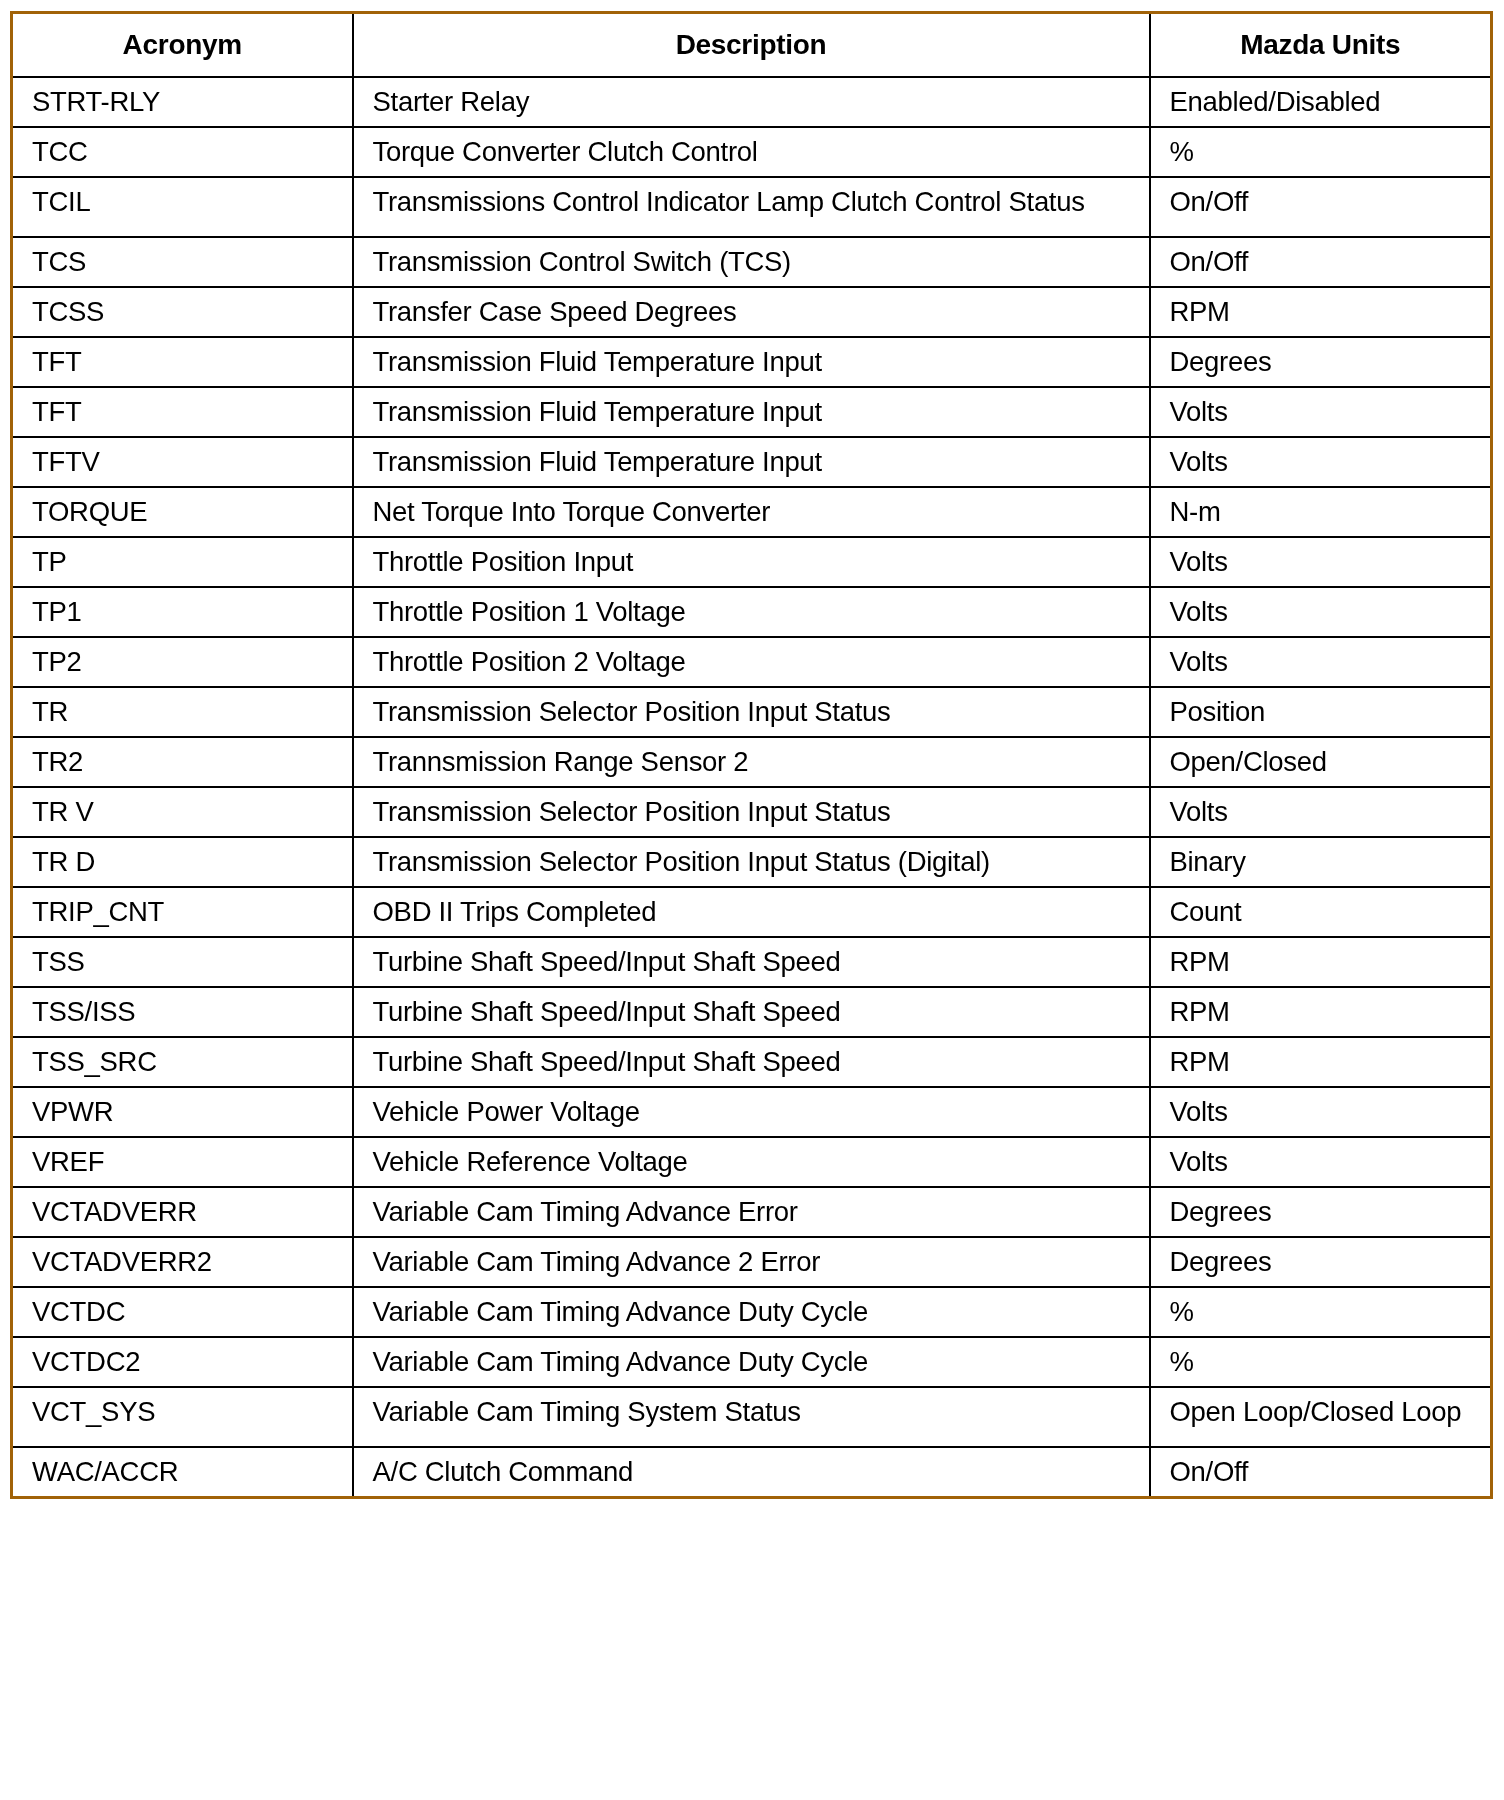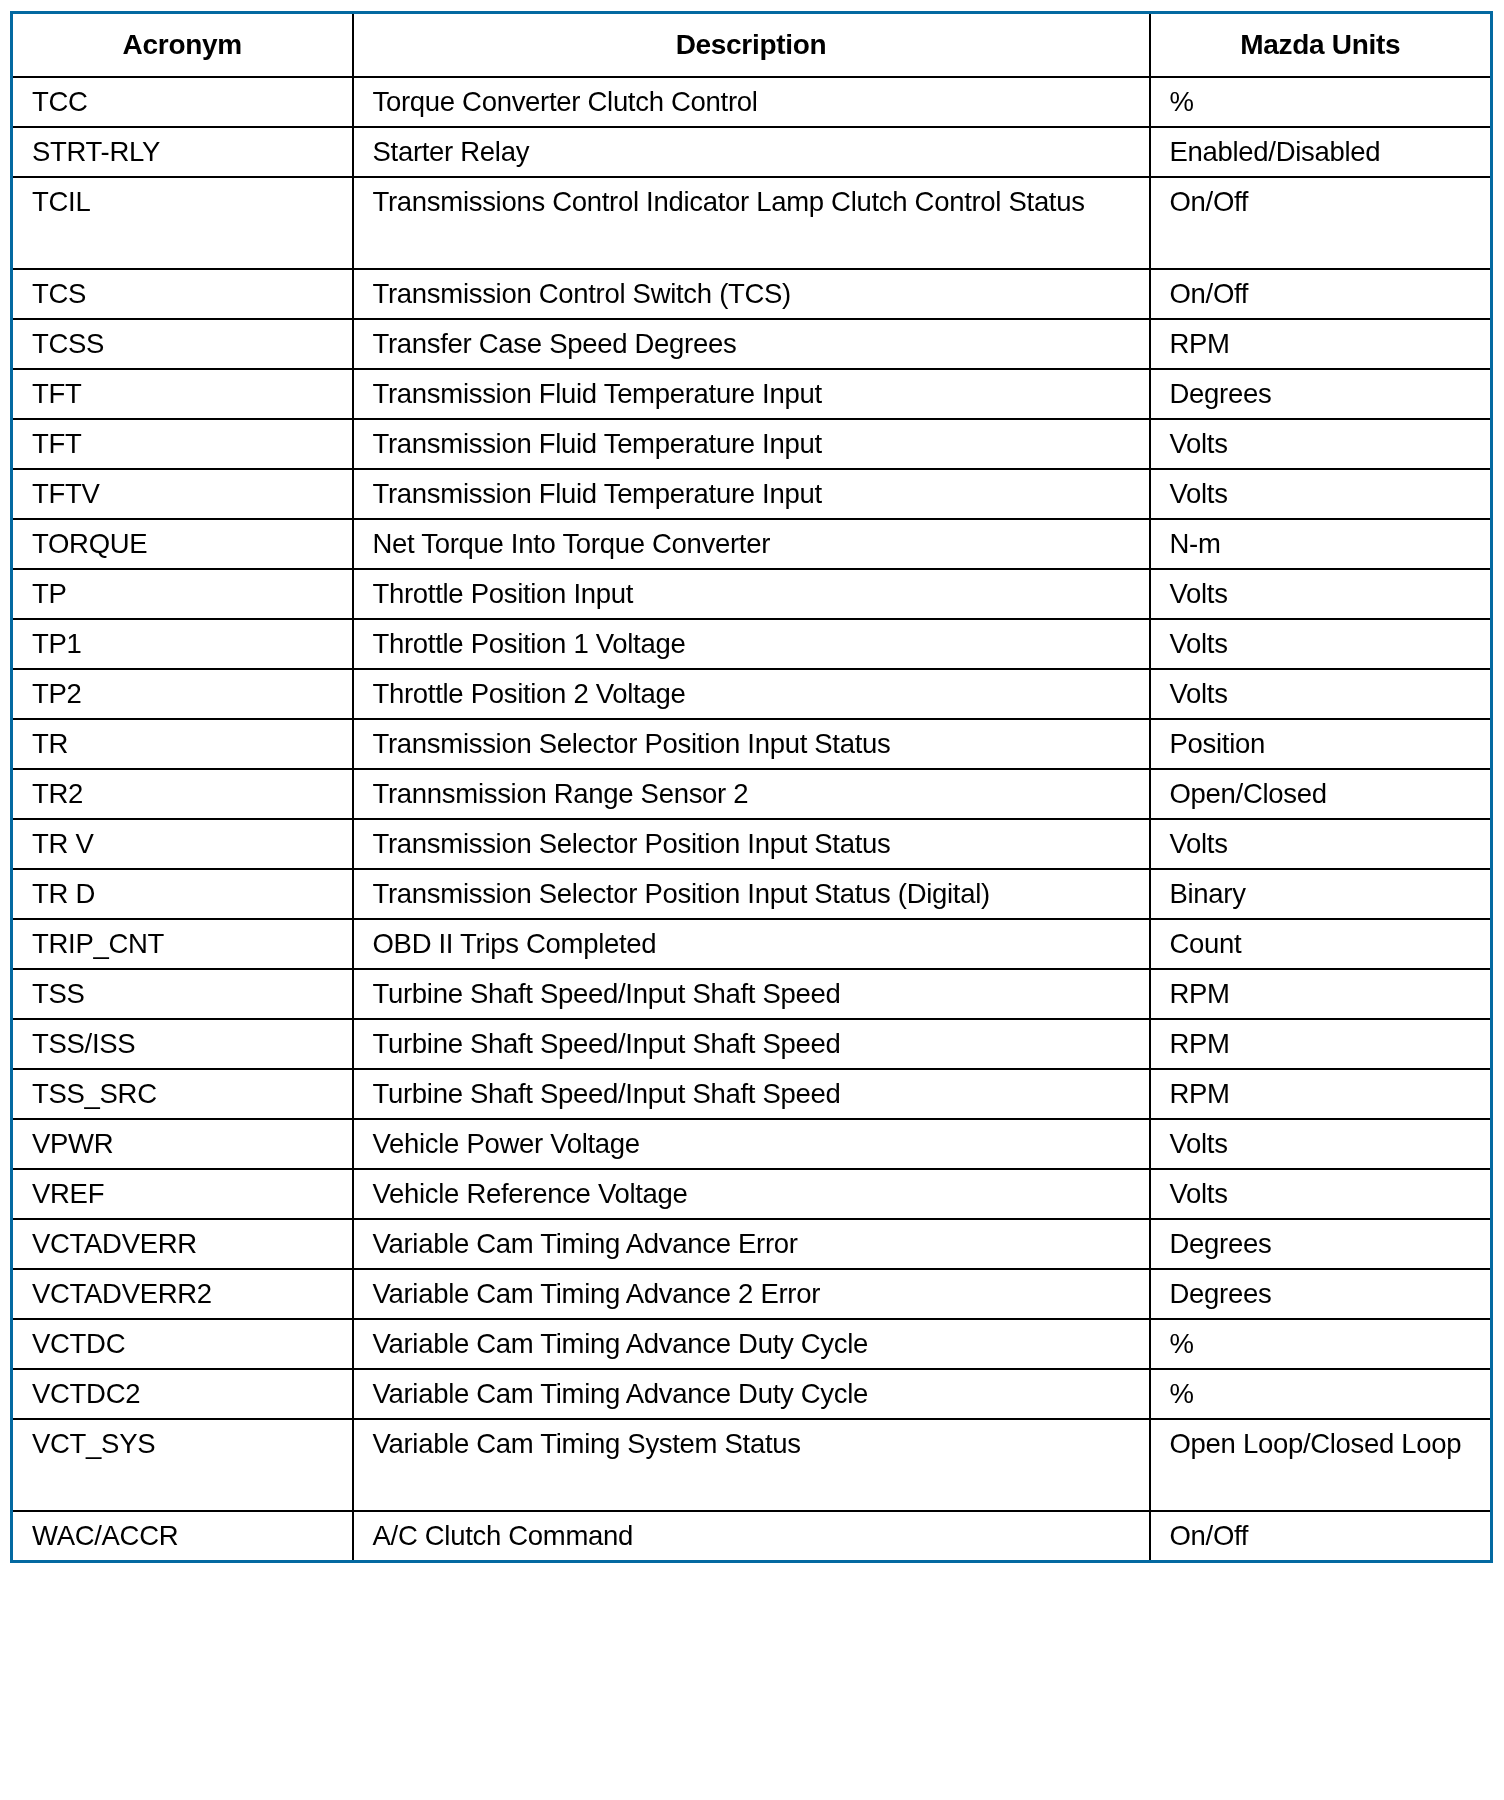--- a/index.html
+++ b/index.html
@@ -15,21 +15,21 @@
       font-family: "Liberation Sans", sans-serif;
       color: #000;
     }
     table.doc-table {
       position: absolute;
       left: 10px;
       top: 11px;
       width: 1480px;
       border-collapse: collapse;
       table-layout: fixed;
-      border: 3px solid #0369a1;
+      border: 3px solid #a16207;
     }
     col.c1 { width: 341px; }
     col.c2 { width: 797px; }
     col.c3 { width: 342px; }
     th, td {
       border: 2.5px solid #000;
       vertical-align: top;
       font-size: 27.5px;
       line-height: 38px;
       letter-spacing: -0.3px;
@@ -40,49 +40,49 @@
       text-align: center;
       vertical-align: middle;
       padding: 0 8px;
       font-size: 28px;
     }
     td {
       height: 48px;
       padding: 5px 10px 5px 19px;
       box-sizing: border-box;
     }
-    tr.tall td { height: 92px; }
+    tr.tall td { height: 60px; }
     td.units { padding-left: 19px; }
   </style>
 </head>
 <body>
 
 <table class="doc-table">
   <colgroup>
     <col class="c1">
       <col class="c2">
       <col class="c3">
   </colgroup>
   <thead>
     <tr>
       <th>Acronym</th>
       <th>Description</th>
       <th>Mazda Units</th>
     </tr>
   </thead>
   <tbody id="table-body">
       <tr>
+        <td>STRT-RLY</td>
+        <td>Starter Relay</td>
+        <td class="units">Enabled/Disabled</td>
+      </tr>
+      <tr>
         <td>TCC</td>
         <td>Torque Converter Clutch Control</td>
         <td class="units">%</td>
-      </tr>
-      <tr>
-        <td>STRT-RLY</td>
-        <td>Starter Relay</td>
-        <td class="units">Enabled/Disabled</td>
       </tr>
       <tr class="tall">
         <td>TCIL</td>
         <td>Transmissions Control Indicator Lamp Clutch Control Status</td>
         <td class="units">On/Off</td>
       </tr>
       <tr>
         <td>TCS</td>
         <td>Transmission Control Switch (TCS)</td>
         <td class="units">On/Off</td>

